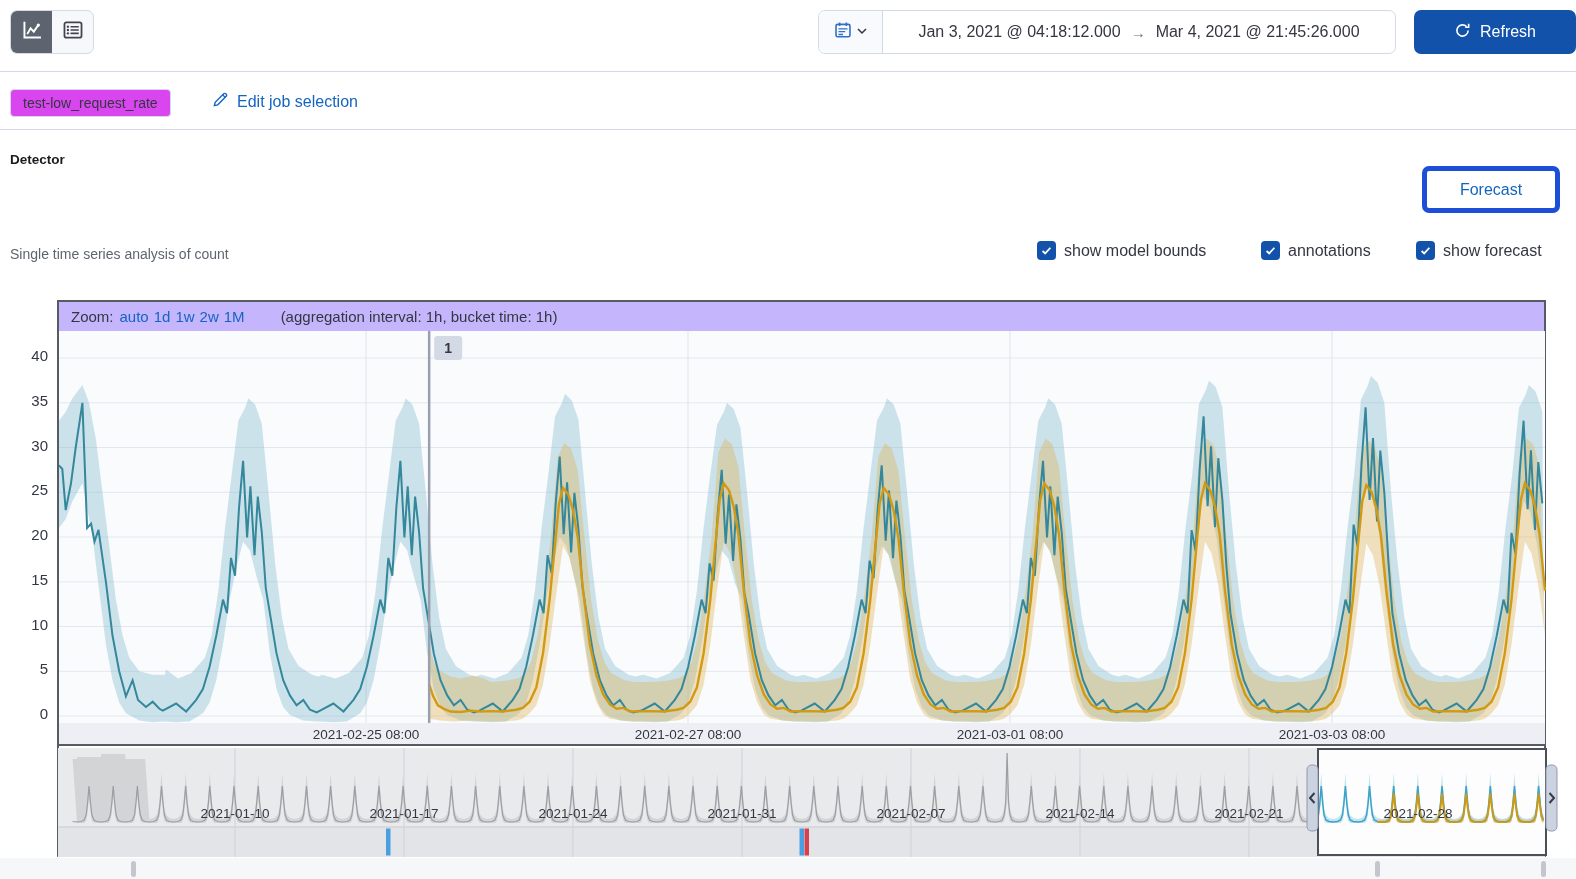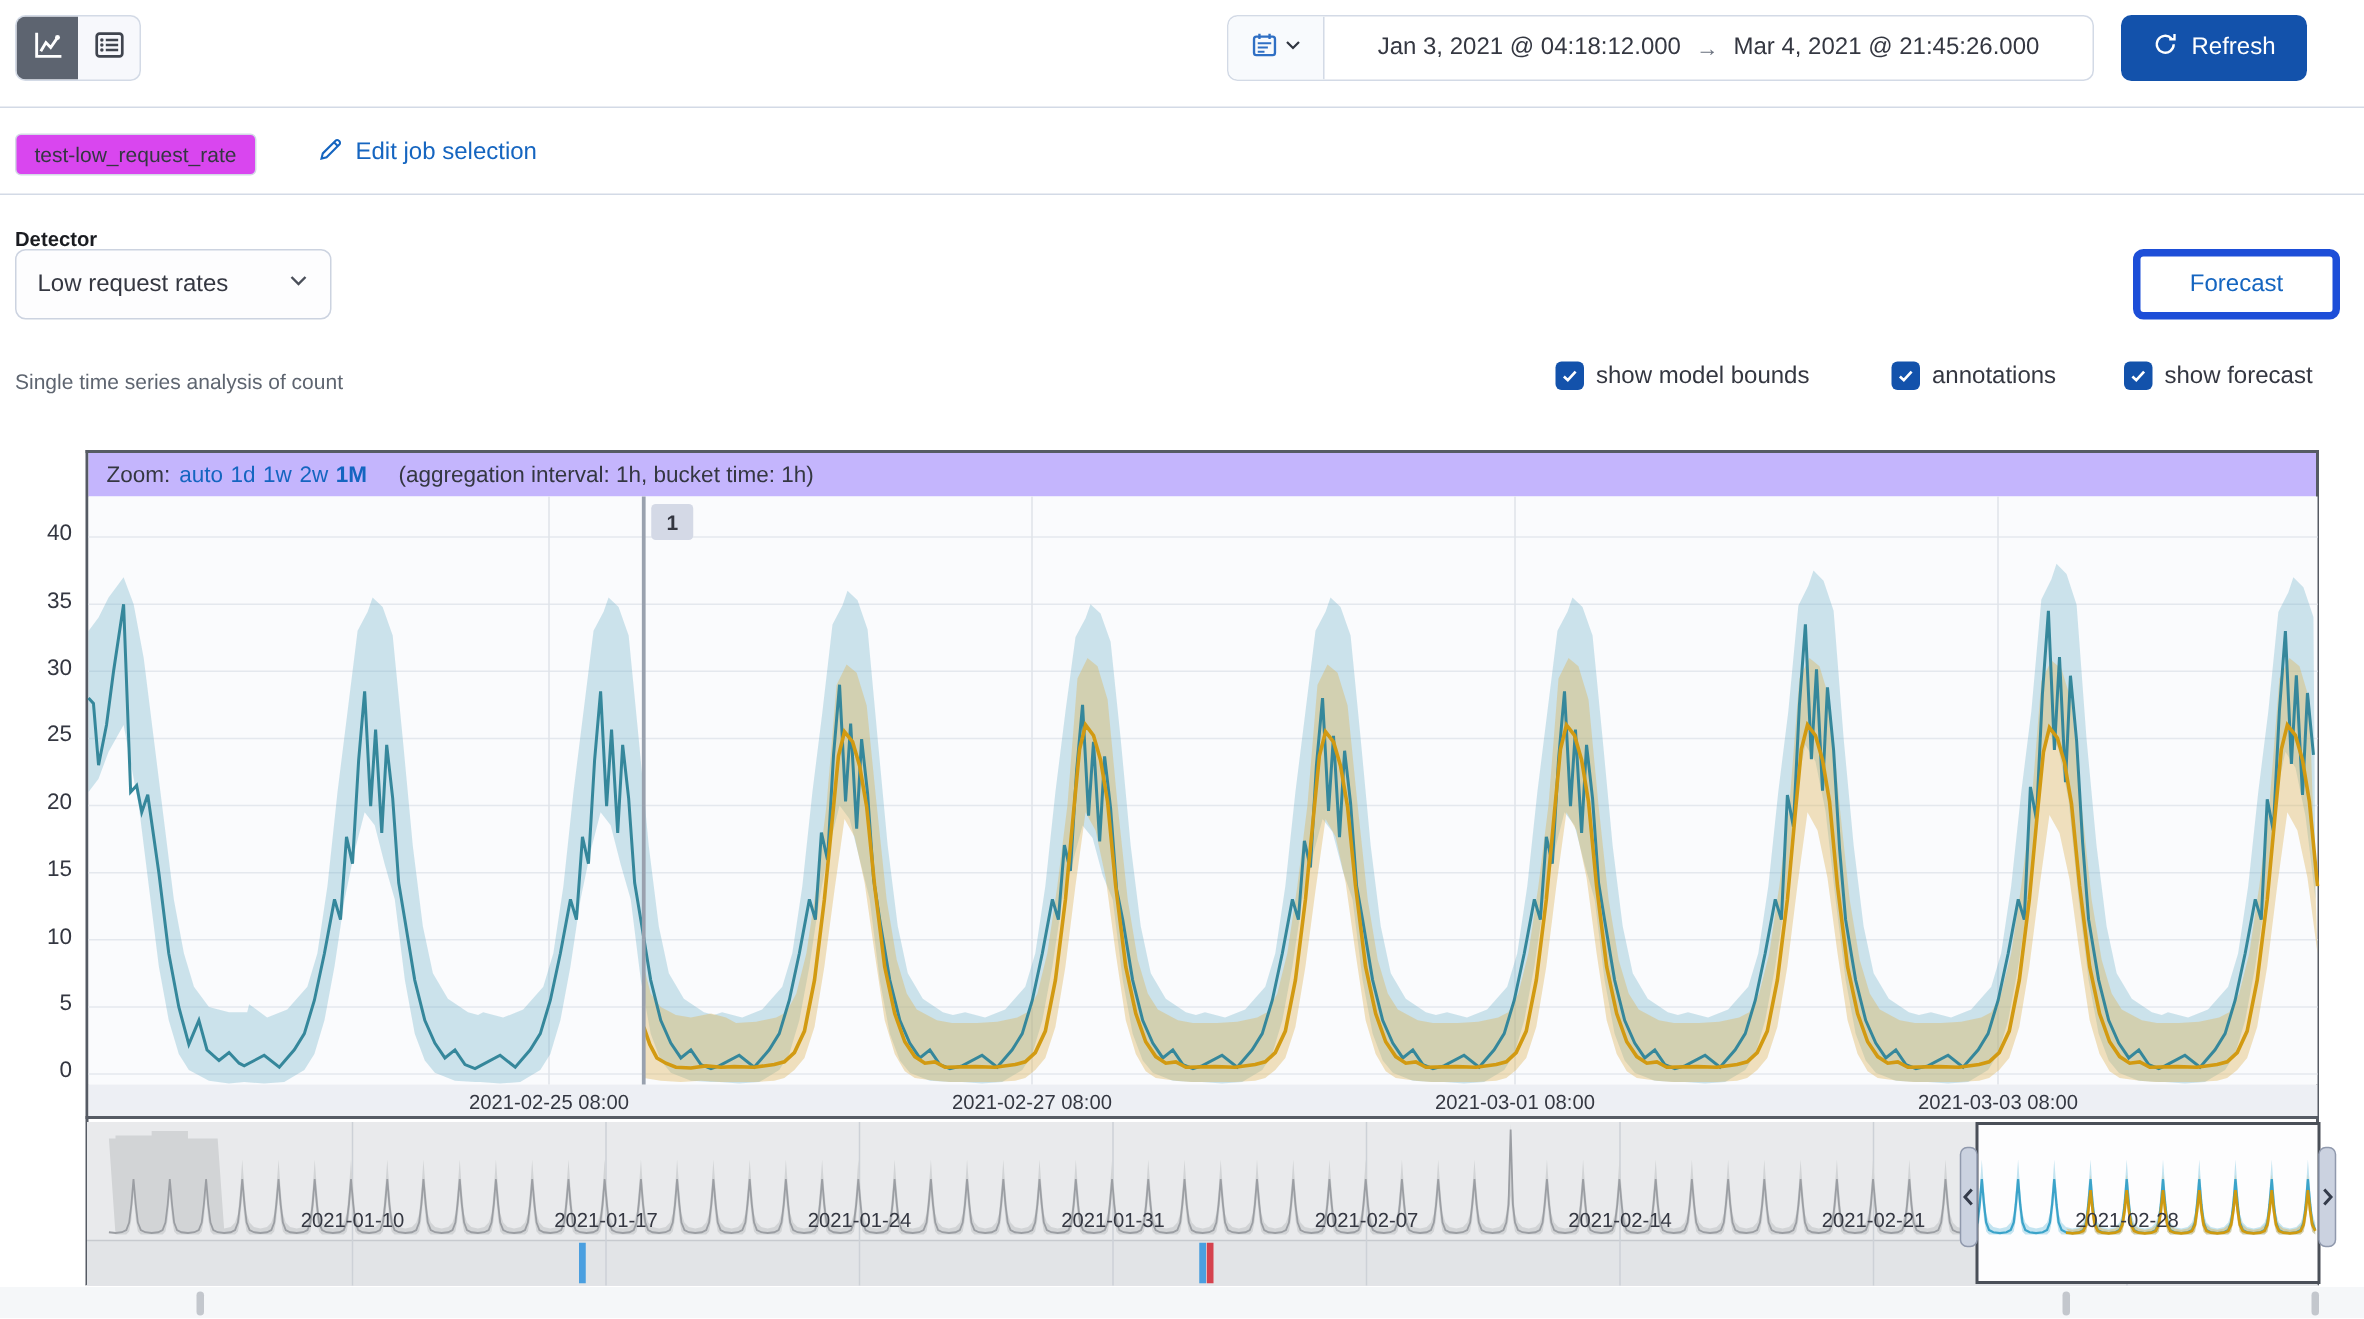--- a/index.html
+++ b/index.html
@@ -13,21 +13,21 @@
   .btn-group .seg { flex:1; display:flex; align-items:center; justify-content:center; cursor:pointer; }
   .seg.selected { background:#5d6470; }
   .page-title { position:absolute; left:106px; top:9px; font-size:30px; font-weight:500; color:#1a1c21; letter-spacing:-0.3px; }
 
   .date-bar { position:absolute; left:818px; top:10px; width:578px; height:44px; border:1px solid #d3dae6;
     border-radius:7px; background:#fff; display:flex; align-items:stretch; overflow:hidden; }
   .date-bar .cal-seg { width:64px; border-right:1px solid #d3dae6; background:#f8fafd; display:flex; align-items:center; justify-content:center; gap:4px; cursor:pointer; }
   .date-bar .range { flex:1; display:flex; align-items:center; justify-content:center; gap:10px; font-size:16px; color:#343741; }
   .range .arrow { color:#69707d; font-size:15px; }
 
-  .refresh-btn { position:absolute; left:1414px; top:10px; width:124px; height:44px; background:#1352ab;
+  .refresh-btn { position:absolute; left:1414px; top:10px; width:162px; height:44px; background:#1352ab;
     border:none; border-radius:7px; color:#fff; font-size:16px; font-weight:500; font-family:inherit;
     display:flex; align-items:center; justify-content:center; gap:9px; cursor:pointer; }
 
   .divider { position:absolute; left:0; width:1576px; height:1px; background:#d3dae6; }
 
   .job-badge { position:absolute; left:10px; top:89px; height:28px; padding:0 12px; border:1px solid #d3dae6;
     border-radius:4px; background:#d946ef; font-size:14px; color:#343741; display:flex; align-items:center; }
   .edit-link-wrap { position:absolute; left:212px; top:91px; display:flex; align-items:center; gap:8px; cursor:pointer; }
   .edit-link { color:#1565c0; font-size:16px; text-decoration:none; }
 
@@ -137,28 +137,20 @@
           <path d="M2.2 13.8 L3 10.6 L11 2.6 a1.4 1.4 0 0 1 2 0 l0.4 0.4 a1.4 1.4 0 0 1 0 2 L5.4 13 Z" fill="none" stroke="#1565c0" stroke-width="1.3"></path>
           <line x1="10" y1="3.6" x2="12.4" y2="6" stroke="#1565c0" stroke-width="1.3"></line>
         </svg>
     </span>
     <a class="edit-link">Edit job selection</a>
   </div>
 
   <div class="divider" style="top:129px"></div>
 
   <div class="detector-label">Detector</div>
-  <div class="detector-select">
-    <span class="sel-text">Low request rates</span>
-    <span>
-      <svg width="14" height="14" viewBox="0 0 12 12">
-          <path d="M2 4 L6 8 L10 4" fill="none" stroke="#4a4f59" stroke-width="1.4"></path>
-        </svg>
-    </span>
-  </div>
   <button class="forecast-btn">Forecast</button>
 
   <div class="analysis-heading">Single time series analysis of count</div>
 
   <div class="cb-item" style="left:1037px">
     <span class="cb-box">
         <svg width="13" height="13" viewBox="0 0 16 16">
           <path d="M3.2 8.6 L6.4 11.6 L12.8 4.6" fill="none" stroke="#fff" stroke-width="2.2"></path>
         </svg>
       </span>
@@ -177,21 +169,21 @@
         <svg width="13" height="13" viewBox="0 0 16 16">
           <path d="M3.2 8.6 L6.4 11.6 L12.8 4.6" fill="none" stroke="#fff" stroke-width="2.2"></path>
         </svg>
       </span>
     <span class="cb-label">show forecast</span>
   </div>
 
   <div class="widget"></div>
   <div class="zoom-row">
     <span>Zoom:</span>
-    <span id="zoom-links"><a style="margin-right: 5px;">auto</a><a style="margin-right: 5px;">1d</a><a style="margin-right: 5px;">1w</a><a style="margin-right: 5px;">2w</a><a style="margin-right: 5px; font-weight: bold;">1M</a></span>
+    <span id="zoom-links"><a style="margin-right: 5px;">auto</a><a style="margin-right: 5px;">1d</a><a style="margin-right: 5px;">1w</a><a style="margin-right: 5px;">2w</a><a style="margin-right: 20px;">1M</a></span>
     <span class="agg">(aggregation interval: 1h, bucket time: 1h)</span>
   </div>
 
   <svg id="focus-svg" class="chart" width="1487" height="415">
       <rect x="1" y="0" width="1486" height="392" fill="#fafbfd"></rect>
       <rect x="1" y="392" width="1486" height="23" fill="#edeff4"></rect>
       <line x1="1" x2="1487" y1="385.0" y2="385.0" stroke="#e4e8ee" stroke-width="1"></line>
       <line x1="1" x2="1487" y1="340.3" y2="340.3" stroke="#e4e8ee" stroke-width="1"></line>
       <line x1="1" x2="1487" y1="295.5" y2="295.5" stroke="#e4e8ee" stroke-width="1"></line>
       <line x1="1" x2="1487" y1="250.8" y2="250.8" stroke="#e4e8ee" stroke-width="1"></line>

